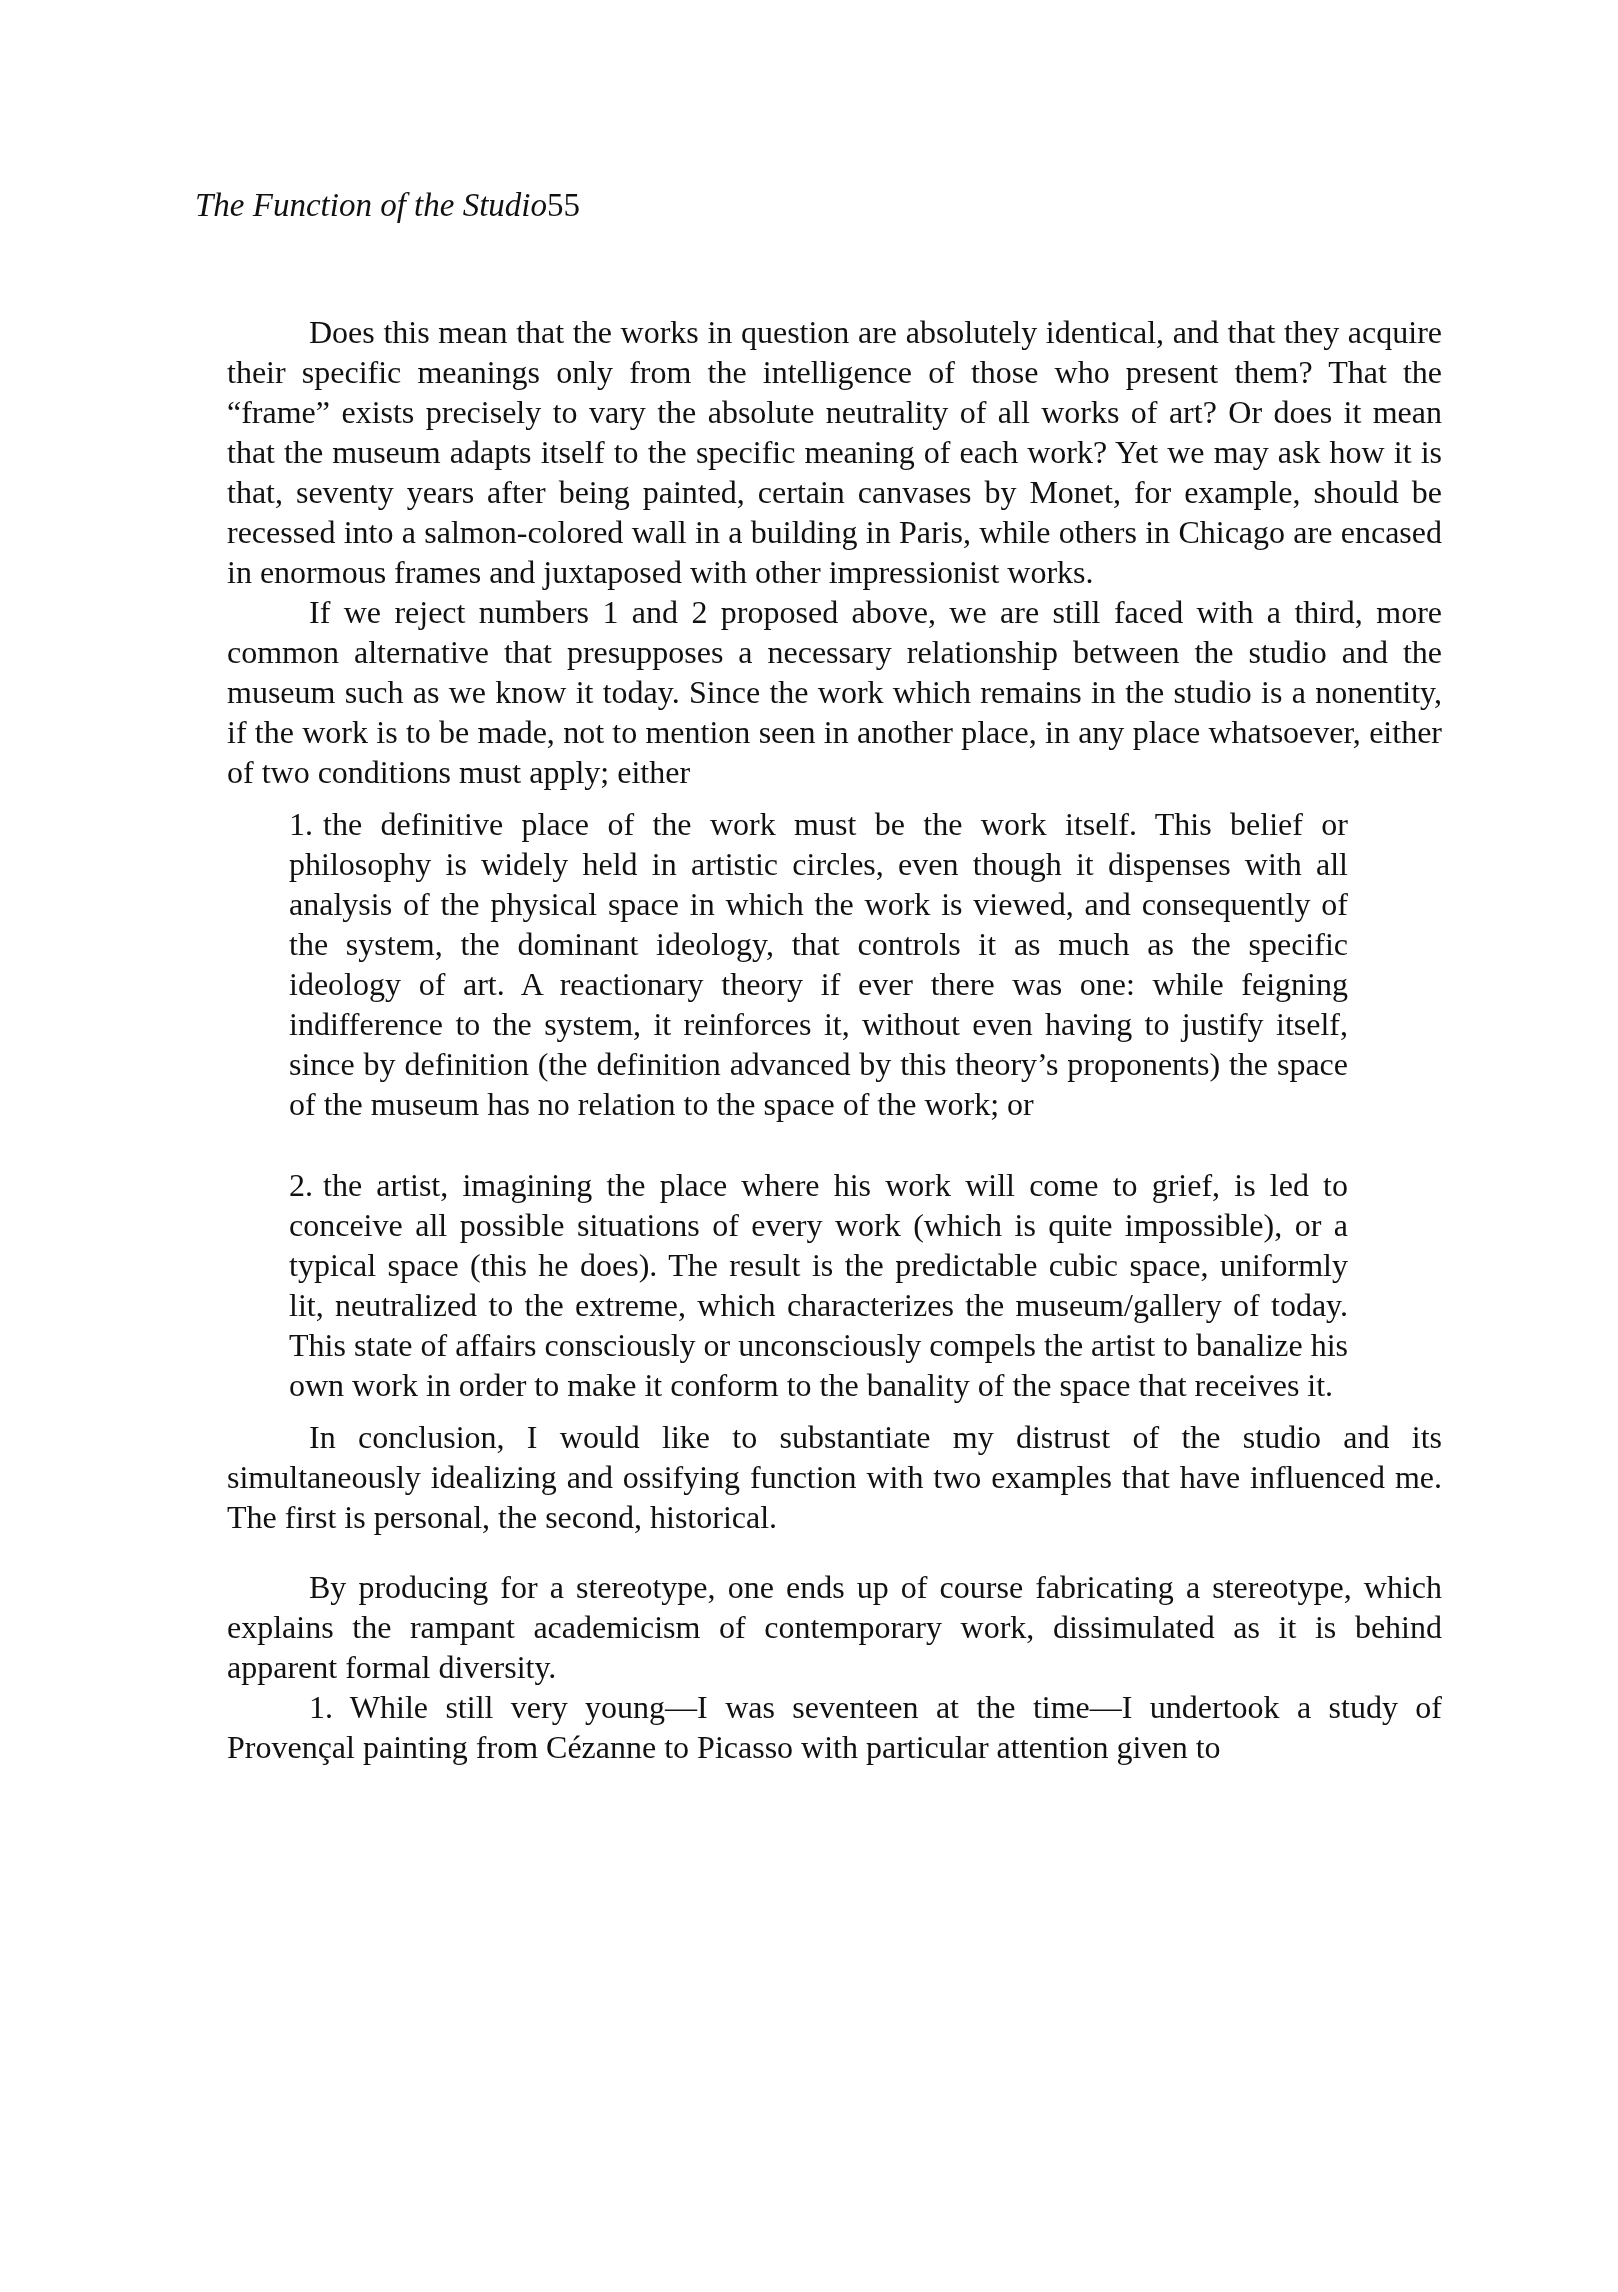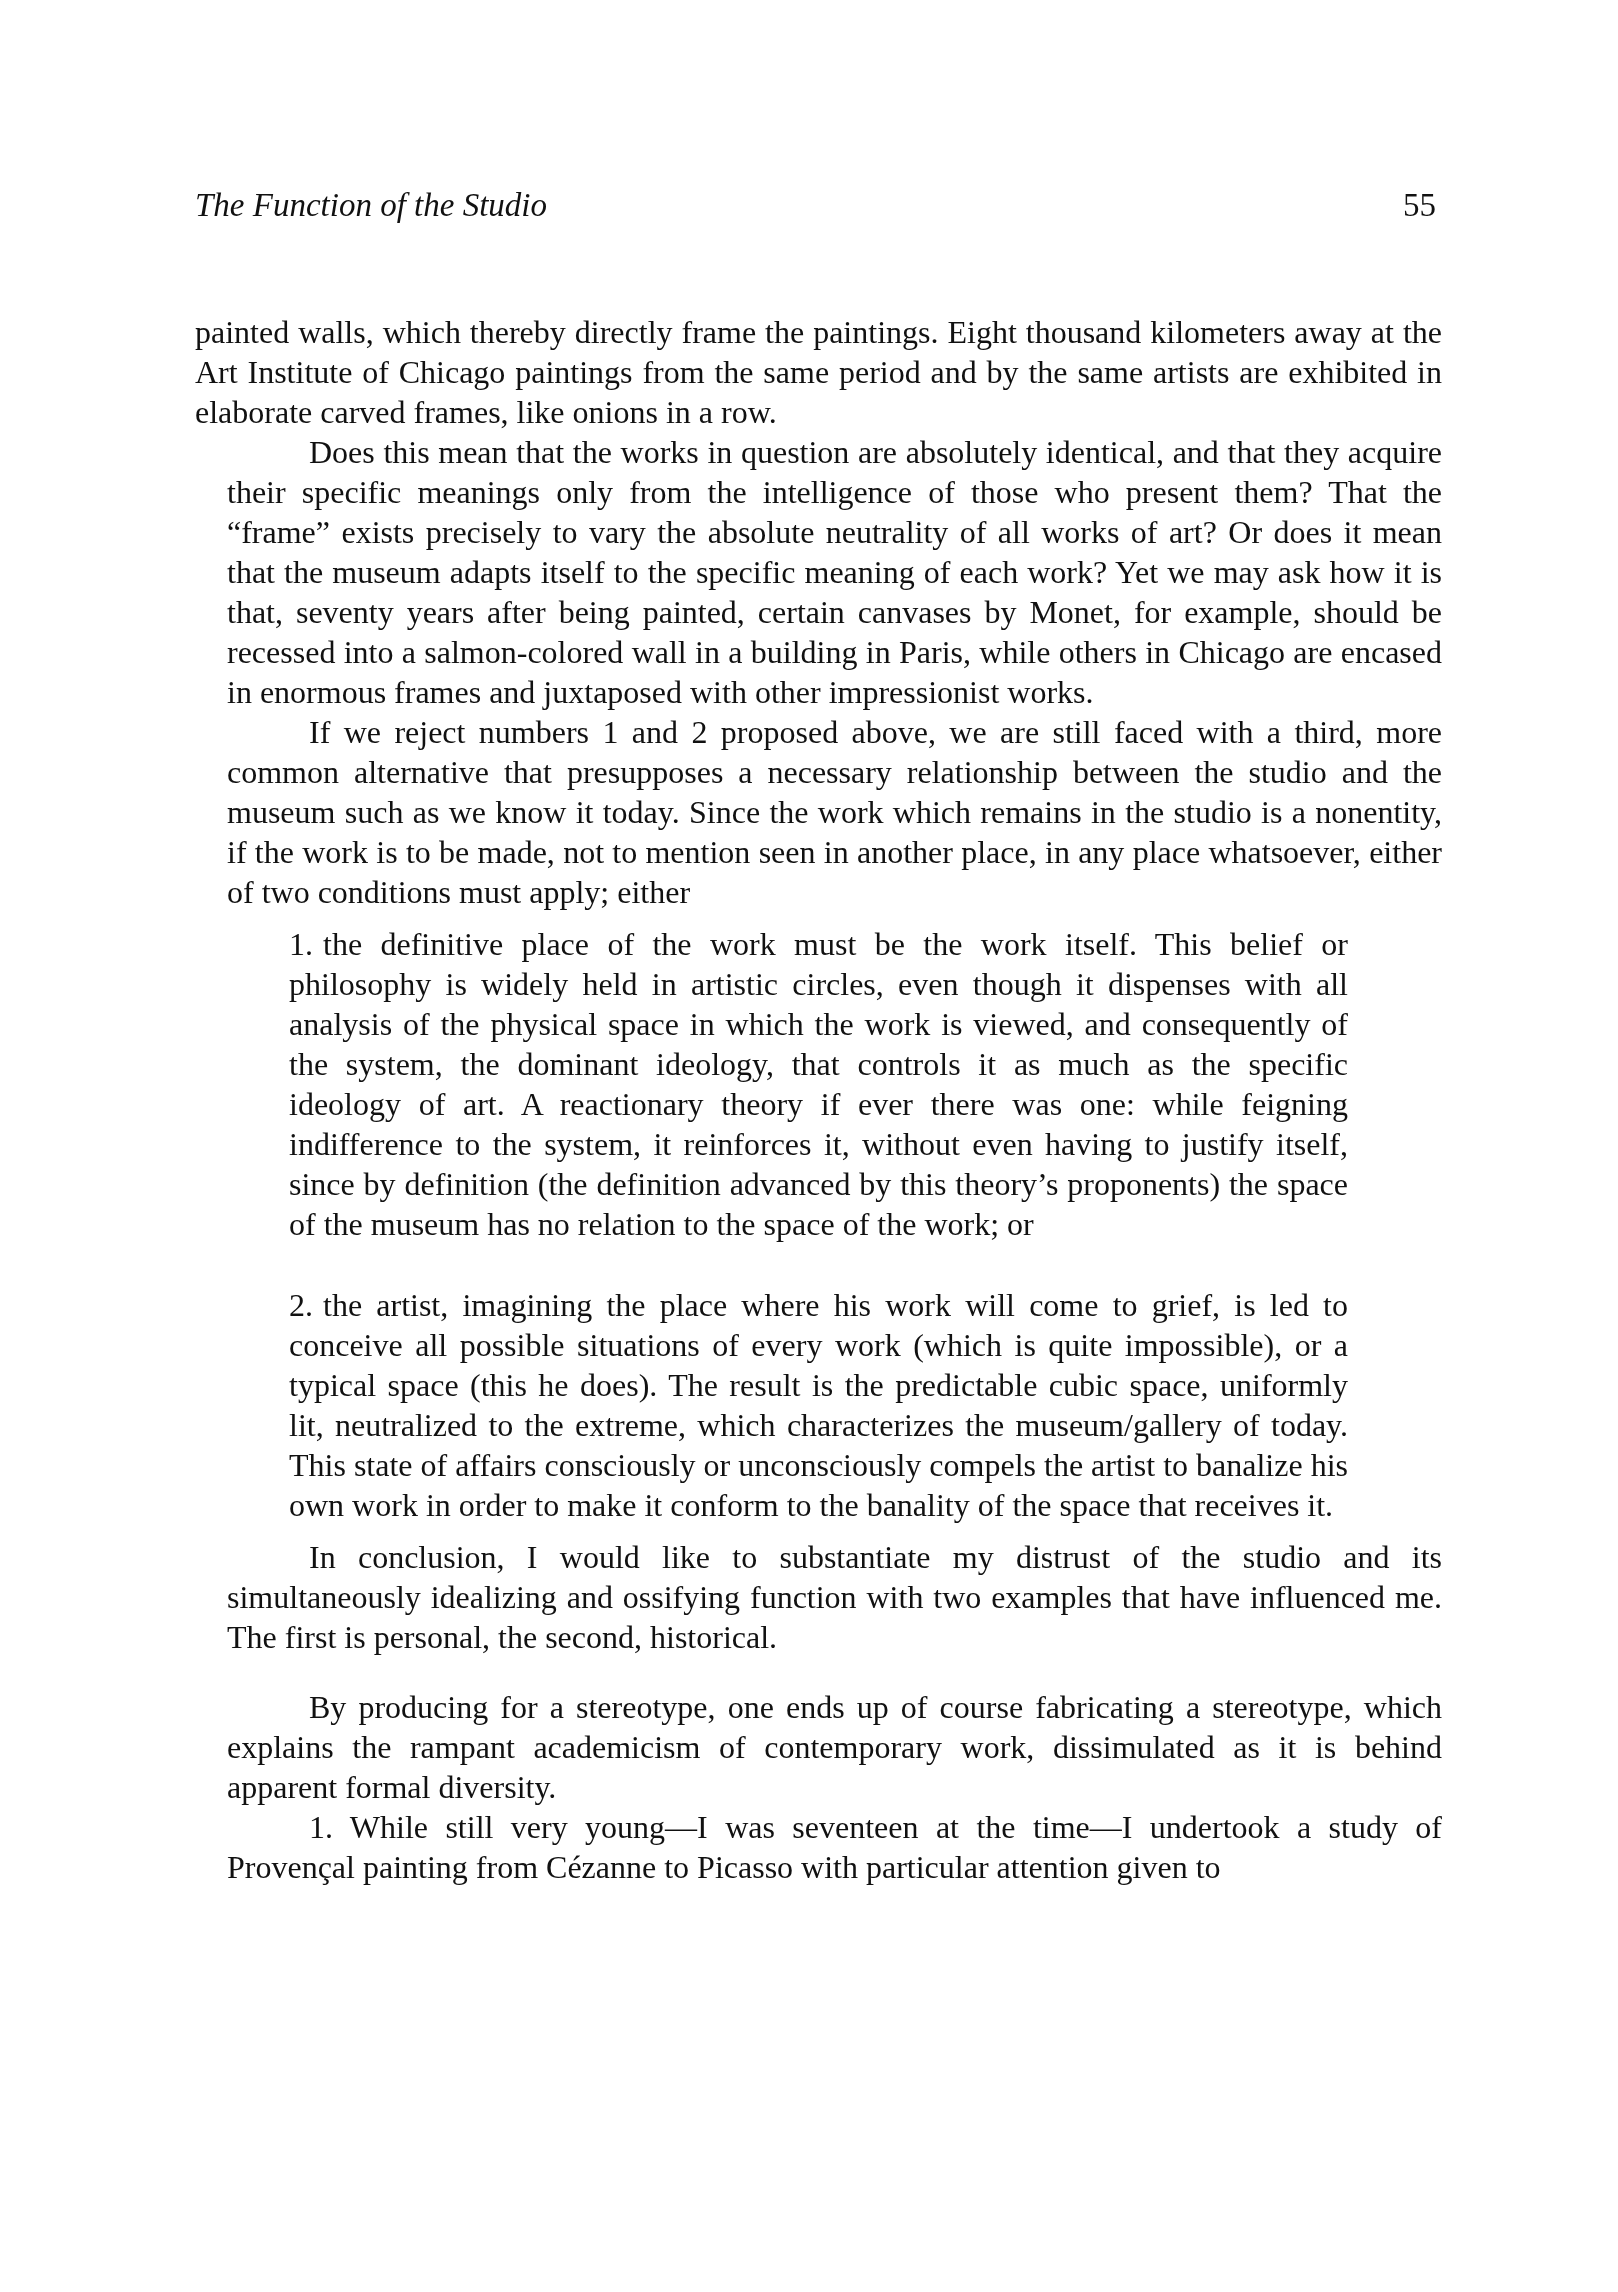--- a/index.html
+++ b/index.html
@@ -16,21 +16,20 @@
       font-family: "Liberation Serif", "DejaVu Serif", serif;
     }
     .page {
       position: absolute;
       left: 195px;
       top: 183px;
       width: 1247px;
     }
     .running-head {
       display: flex;
-      justify-content: space-between;
       align-items: baseline;
       font-size: 33px;
       line-height: 44px;
       height: 44px;
     }
     .running-title {
       font-style: italic;
     }
     .folio {
       padding-right: 6px;
@@ -81,21 +80,20 @@
 
 <div class="page">
 
   <div class="running-head">
     <span class="running-title">The Function of the Studio</span>
     <span class="folio">55</span>
   </div>
 
   <div class="body-text">
 
-    <p>painted walls, which thereby directly frame the paintings. Eight thousand kilometers away at the Art Institute of Chicago paintings from the same period and by the same artists are exhibited in elaborate carved frames, like onions in a row.</p>
     <p class="indent">Does this mean that the works in question are absolutely identical, and that they acquire their specific meanings only from the intelligence of those who present them? That the “frame” exists precisely to vary the absolute neutrality of all works of art? Or does it mean that the museum adapts itself to the specific meaning of each work? Yet we may ask how it is that, seventy years after being painted, certain canvases by Monet, for example, should be recessed into a salmon-colored wall in a building in Paris, while others in Chicago are encased in enormous frames and juxtaposed with other impressionist works.</p>
     <p class="indent">If we reject numbers 1 and 2 proposed above, we are still faced with a third, more common alternative that presupposes a necessary relationship between the studio and the museum such as we know it today. Since the work which remains in the studio is a nonentity, if the work is to be made, not to mention seen in another place, in any place whatsoever, either of two conditions must apply; either</p>
 
     <ol class="numbered-list">
       <li class="item-1">
         <span class="list-num">1.</span><span>the definitive place of the work must be the work itself. This belief or philosophy is widely held in artistic circles, even though it dispenses with all analysis of the physical space in which the work is viewed, and consequently of the system, the dominant ideology, that controls it as much as the specific ideology of art. A reactionary theory if ever there was one: while feigning indifference to the system, it reinforces it, without even having to justify itself, since by definition (the definition advanced by this theory’s proponents) the space of the museum has no relation to the space of the work; or</span>
       </li>
       <li class="item-2">
         <span class="list-num">2.</span><span>the artist, imagining the place where his work will come to grief, is led to conceive all possible situations of every work (which is quite impossible), or a typical space (this he does). The result is the predictable cubic space, uniformly lit, neutralized to the extreme, which characterizes the museum/gallery of today. This state of affairs consciously or unconsciously compels the artist to banalize his own work in order to make it conform to the banality of the space that receives it.</span>
       </li>

